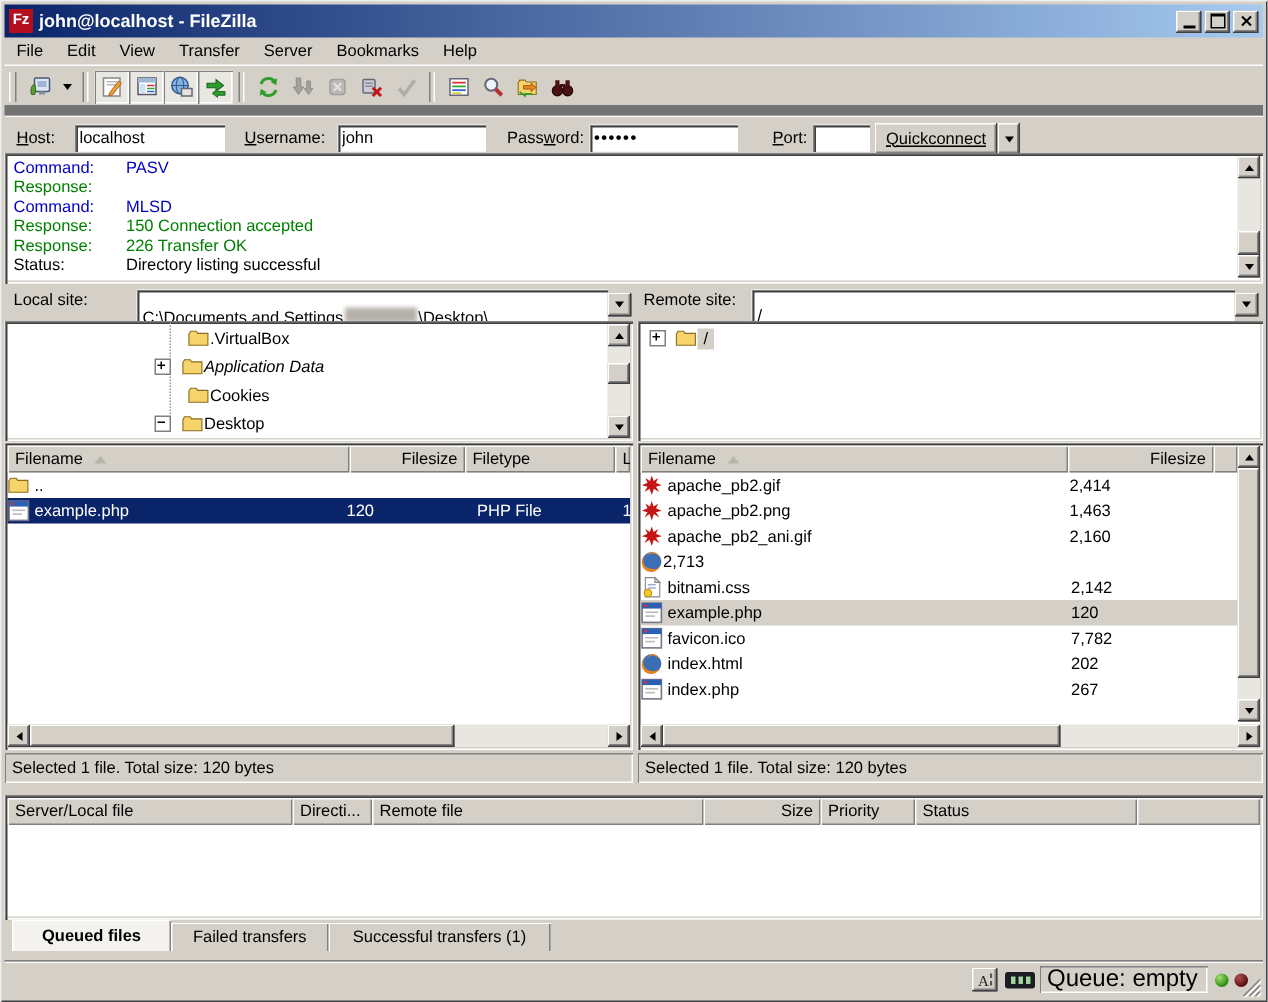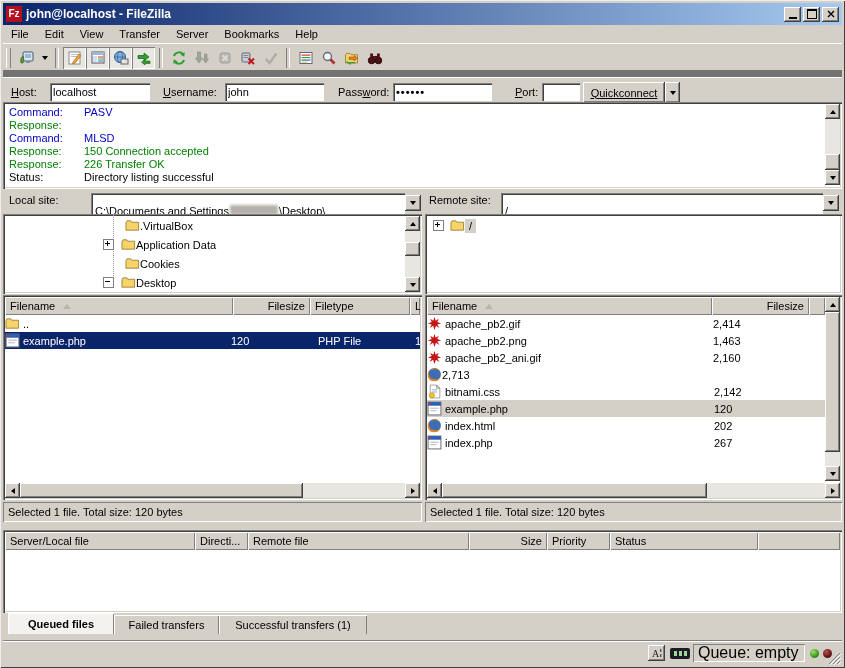--- a/index.html
+++ b/index.html
@@ -304,21 +304,21 @@
 
   <div class="abs sunken-white" style="left:3px;top:214px;width:419px;height:80px;">
     <div class="dotline-v" style="left:110px;top:0;height:72px;"></div>
     <div class="treerow" style="left:104px;top:2px;">
       <span style="width:18px;"></span>
       <svg class="ficon" width="15" height="15" viewBox="0 0 16 16">
           <path d="M1 5 l1.2-2 h4 l1 1.5 h7.3 V13 H1z" fill="#f6d36b" stroke="#8a6d1d" stroke-width=".8"></path>
         </svg>
       <span class="nm">.VirtualBox</span>
     </div>
-    <div class="treerow" style="left:100px;top:21px;">
+    <div class="treerow" style="left:100px;top:21px;font-style:italic;">
       <span class="expander plus"></span>
         <span style="width:7px;"></span>
       <svg class="ficon" width="15" height="15" viewBox="0 0 16 16">
           <path d="M1 5 l1.2-2 h4 l1 1.5 h7.3 V13 H1z" fill="#f6d36b" stroke="#8a6d1d" stroke-width=".8"></path>
         </svg>
       <span class="nm">Application Data</span>
     </div>
     <div class="treerow" style="left:104px;top:40px;">
       <span style="width:18px;"></span>
       <svg class="ficon" width="15" height="15" viewBox="0 0 16 16">
@@ -460,20 +460,31 @@
             <rect x="1" y="1" width="12" height="3.4" fill="#2a5fb4"></rect>
             <rect x="2.2" y="2" width="2" height="1.4" fill="#d33"></rect>
             <rect x="3" y="6.2" width="8" height="1" fill="#bbb"></rect>
             <rect x="3" y="8.6" width="6" height="1" fill="#bbb"></rect>
           </svg>
         <span class="nm" style="width:269px;">example.php</span>
           <span class="szcell" style="width:95px;">120</span>
       </div>
       <div class="lrow">
         <svg class="ficon" width="14" height="14" viewBox="0 0 14 14">
+            <rect x="1" y="1" width="12" height="12" fill="#fff" stroke="#778"></rect>
+            <rect x="1" y="1" width="12" height="3.4" fill="#2a5fb4"></rect>
+            <rect x="2.2" y="2" width="2" height="1.4" fill="#d33"></rect>
+            <rect x="3" y="6.2" width="8" height="1" fill="#bbb"></rect>
+            <rect x="3" y="8.6" width="6" height="1" fill="#bbb"></rect>
+          </svg>
+        <span class="nm" style="width:269px;">favicon.ico</span>
+          <span class="szcell" style="width:95px;">7,782</span>
+      </div>
+      <div class="lrow">
+        <svg class="ficon" width="14" height="14" viewBox="0 0 14 14">
             <circle cx="7" cy="7" r="6" fill="#3b6fb5"></circle>
             <path d="M7 1 a6 6 0 0 1 5.8 7.5 a4.8 4.8 0 0 0-2.6-5.8 a5.5 5.5 0 0 0-6.5 1 a6 6 0 0 1 3.3-2.7z" fill="#e8821e"></path>
             <path d="M12.6 8.5 a6 6 0 1 1-7.8-6.8 a5 5 0 0 0 1.7 9.6 a4.8 4.8 0 0 0 6.1-2.8z" fill="#e8821e"></path>
           </svg>
         <span class="nm" style="width:269px;">index.html</span>
           <span class="szcell" style="width:95px;">202</span>
       </div>
       <div class="lrow">
         <svg class="ficon" width="14" height="14" viewBox="0 0 14 14">
             <rect x="1" y="1" width="12" height="12" fill="#fff" stroke="#778"></rect>

